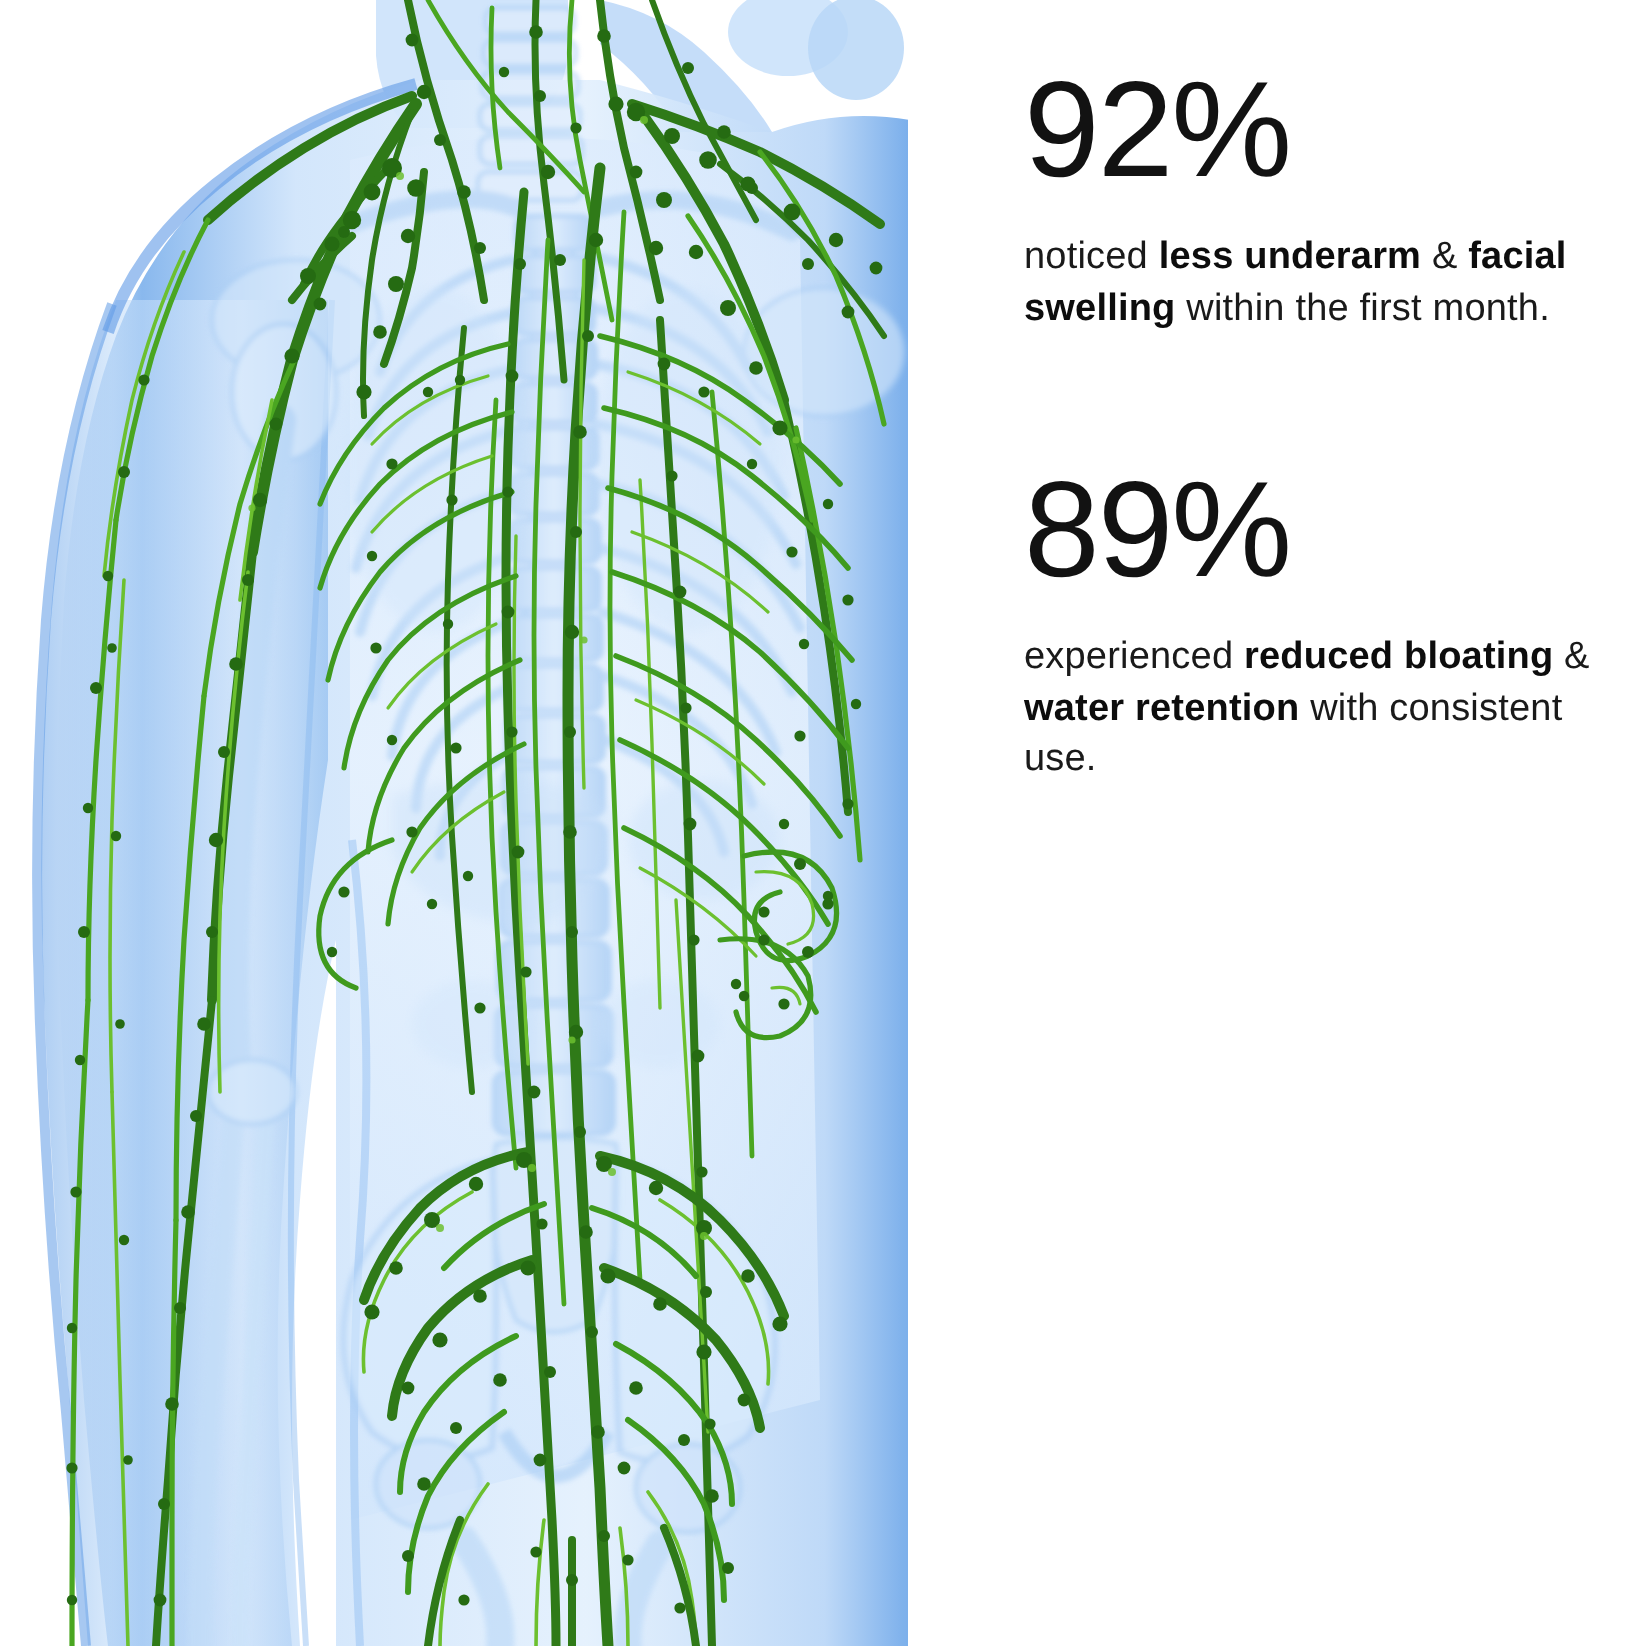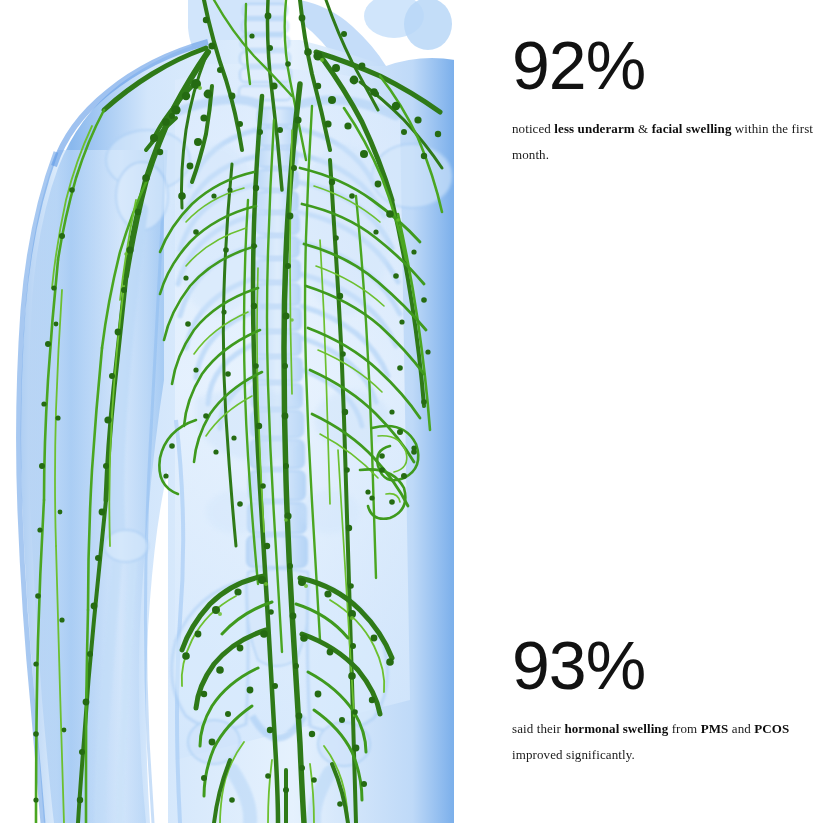--- a/index.html
+++ b/index.html
@@ -18,22 +18,22 @@
          background:#ffffff;}
   .stat{position:absolute;left:57px;width:305px;}
   .stat-0{top:28px;}
   .stat-1{top:228px;}
   .stat-2{top:428px;}
   .stat-3{top:628px;}
 
   .pct{font-size:68px;line-height:74px;font-weight:300;color:#121212;
        letter-spacing:-1px;margin:0 0 14px 0;white-space:nowrap;
        font-family:"Liberation Sans","DejaVu Sans",sans-serif;}
-  .copy{font-size:13px;line-height:25.5px;color:#1a1a1a;margin:0;
-        letter-spacing:.1px;font-family:Liberation Serif, serif;}
+  .copy{font-size:19px;line-height:25.5px;color:#1a1a1a;margin:0;
+        letter-spacing:.1px;}
   .copy b{font-weight:700;color:#0d0d0d;}
 </style>
 </head>
 <body>
 
 <div id="page">
 
   <div id="illustration">
     <svg viewBox="0 0 455 823" preserveAspectRatio="xMidYMid slice">
       <defs>
@@ -558,25 +558,25 @@
 
   <div id="stats">
 
     <div class="stat stat-0">
       <div class="pct">92%</div>
       <p class="copy">
         <span>noticed </span><b>less underarm</b><span> &amp; </span><b>facial swelling</b><span> within the first month.</span>
       </p>
     </div>
 
+    <div class="stat stat-1">
+      <div class="pct">89%</div>
+      <p class="copy">
+        <span>experienced </span><b>reduced bloating</b><span> &amp; </span><b>water retention</b><span> with consistent use.</span>
+      </p>
+    </div>
 
     <div class="stat stat-2">
     </div>
 
-    <div class="stat stat-3">
-      <div class="pct">93%</div>
-      <p class="copy">
-        <span>said their </span><b>hormonal swelling</b><span> from </span><b>PMS</b><span> and </span><b>PCOS</b><span> improved significantly.</span>
-      </p>
-    </div>
 
   </div>
 </div>
 
 </body></html>

